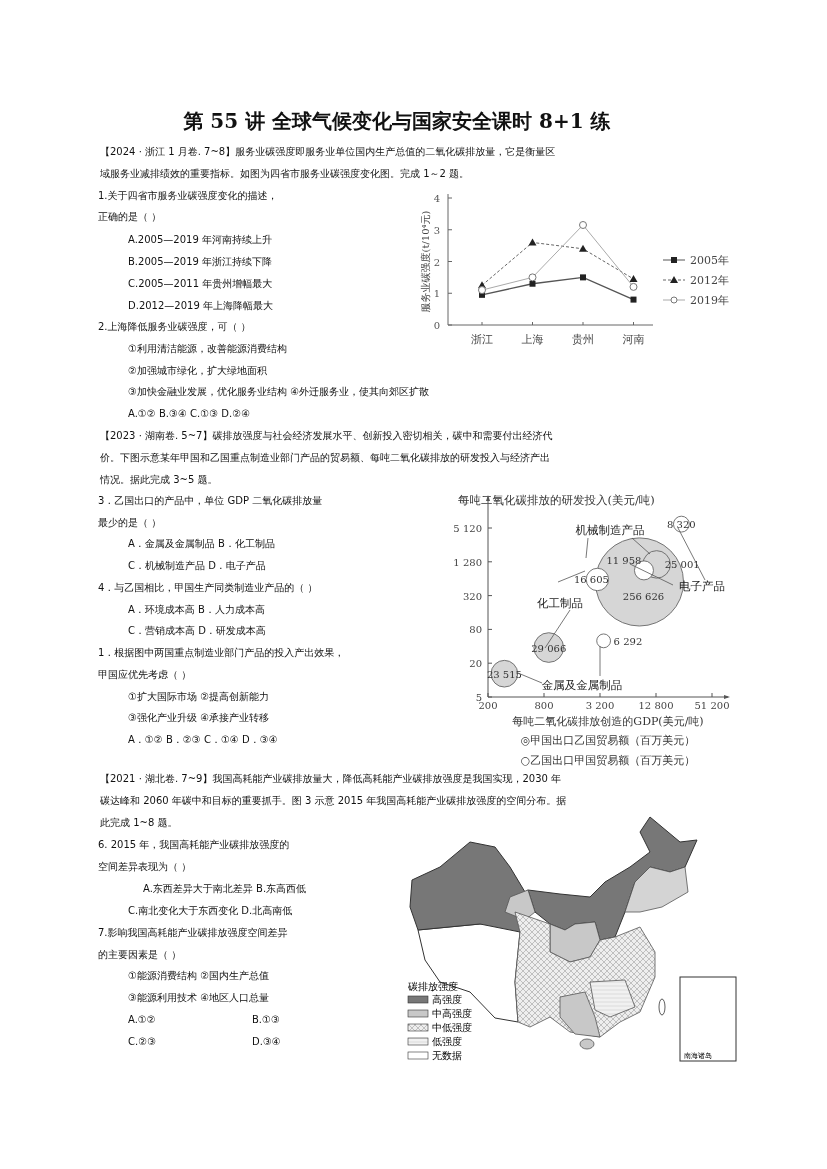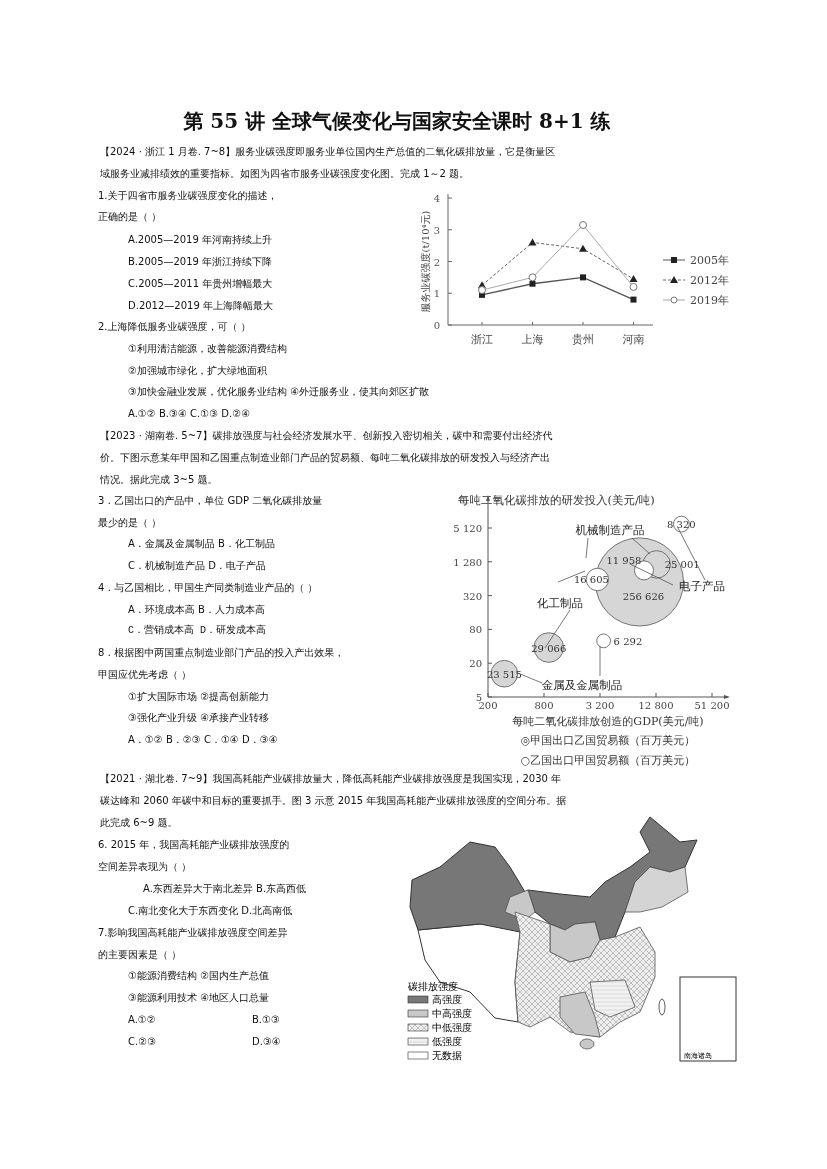--- a/index.html
+++ b/index.html
@@ -82,22 +82,22 @@
 <div class="abs t" style="left:100px;top:425px;">【2023 · 湖南卷. 5~7】碳排放强度与社会经济发展水平、创新投入密切相关，碳中和需要付出经济代</div>
 <div class="abs t" style="left:100px;top:447px;">价。下图示意某年甲国和乙国重点制造业部门产品的贸易额、每吨二氧化碳排放的研发投入与经济产出</div>
 <div class="abs t" style="left:100px;top:469px;">情况。据此完成 3~5 题。</div>
 
 <div class="abs t" style="left:98px;top:490px;">3．乙国出口的产品中，单位 GDP 二氧化碳排放量</div>
 <div class="abs t" style="left:98px;top:512px;">最少的是（     ）</div>
 <div class="abs t" style="left:128px;top:533px;">A．金属及金属制品     B．化工制品</div>
 <div class="abs t" style="left:128px;top:555px;">C．机械制造产品       D．电子产品</div>
 <div class="abs t" style="left:98px;top:577px;">4．与乙国相比，甲国生产同类制造业产品的（      ）</div>
 <div class="abs t" style="left:128px;top:599px;">A．环境成本高    B．人力成本高</div>
-<div class="abs t" style="left:128px;top:620px;font-family:Liberation Mono, monospace;">C．营销成本高    D．研发成本高</div>
-<div class="abs t" style="left:98px;top:642px;">8．根据图中两国重点制造业部门产品的投入产出效果，</div>
+<div class="abs t" style="left:128px;top:620px;">C．营销成本高    D．研发成本高</div>
+<div class="abs t" style="left:98px;top:642px;">1．根据图中两国重点制造业部门产品的投入产出效果，</div>
 <div class="abs t" style="left:98px;top:664px;">甲国应优先考虑（      ）</div>
 <div class="abs t" style="left:128px;top:686px;">①扩大国际市场   ②提高创新能力</div>
 <div class="abs t" style="left:128px;top:707px;">③强化产业升级   ④承接产业转移</div>
 <div class="abs t" style="left:128px;top:729px;">A．①②  B．②③  C．①④  D．③④</div>
 
 <svg class="abs" style="left:440px;top:488px;" width="320" height="282" id="chart2">
     <text x="18" y="16" font-size="11.5" fill="#333">每吨二氧化碳排放的研发投入(美元/吨)</text>
     <line x1="48" y1="209" x2="48" y2="9" stroke="#555"></line>
     <path d="M46,13 L48,7 L50,13 Z" fill="#555"></path>
     <line x1="48" y1="209" x2="288" y2="209" stroke="#555"></line>
@@ -152,21 +152,21 @@
     <line x1="238" y1="40" x2="265" y2="92" stroke="#555" stroke-width="0.8"></line>
     <line x1="190" y1="76" x2="233" y2="97" stroke="#555" stroke-width="0.8"></line>
     <line x1="130" y1="122" x2="105" y2="160" stroke="#555" stroke-width="0.8"></line>
     <line x1="118" y1="94" x2="145" y2="83" stroke="#555" stroke-width="0.8"></line>
     <line x1="78" y1="185" x2="102" y2="195" stroke="#555" stroke-width="0.8"></line>
     <line x1="160" y1="188" x2="160" y2="158" stroke="#555" stroke-width="0.8"></line>
   </svg>
 
 <div class="abs t" style="left:100px;top:768px;">【2021 · 湖北卷. 7~9】我国高耗能产业碳排放量大，降低高耗能产业碳排放强度是我国实现，2030 年</div>
 <div class="abs t" style="left:100px;top:790px;">碳达峰和 2060 年碳中和目标的重要抓手。图 3 示意 2015 年我国高耗能产业碳排放强度的空间分布。据</div>
-<div class="abs t" style="left:100px;top:812px;">此完成 6~9 题。</div>
+<div class="abs t" style="left:100px;top:812px;">此完成 1~8 题。</div>
 
 <div class="abs t" style="left:98px;top:834px;">6. 2015 年，我国高耗能产业碳排放强度的</div>
 <div class="abs t" style="left:98px;top:856px;">空间差异表现为（      ）</div>
 <div class="abs t" style="left:128px;top:878px;margin-left:15px;">A.东西差异大于南北差异      B.东高西低</div>
 <div class="abs t" style="left:128px;top:900px;">C.南北变化大于东西变化      D.北高南低</div>
 <div class="abs t" style="left:98px;top:922px;text-align:center;">7.影响我国高耗能产业碳排放强度空间差异</div>
 <div class="abs t" style="left:98px;top:944px;">的主要因素是（      ）</div>
 <div class="abs t" style="left:128px;top:965px;">①能源消费结构    ②国内生产总值</div>
 <div class="abs t" style="left:128px;top:987px;">③能源利用技术    ④地区人口总量</div>
 <div class="abs t" style="left:128px;top:1009px;">A.①②</div>

